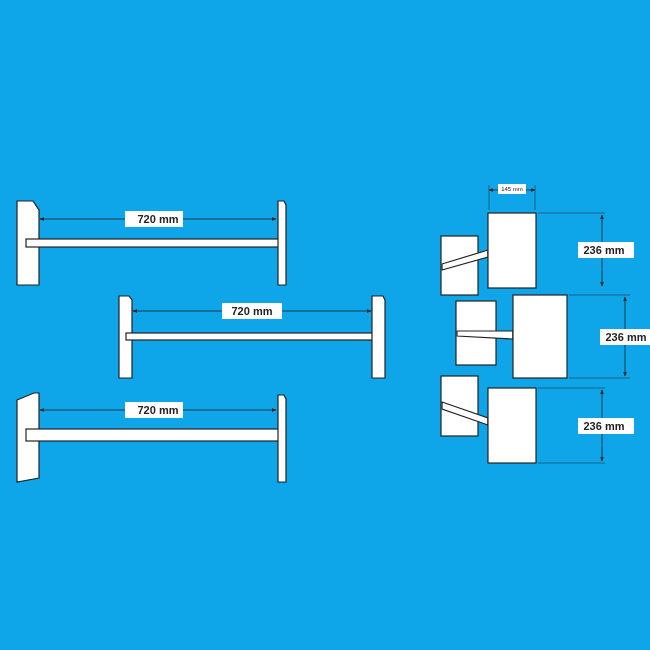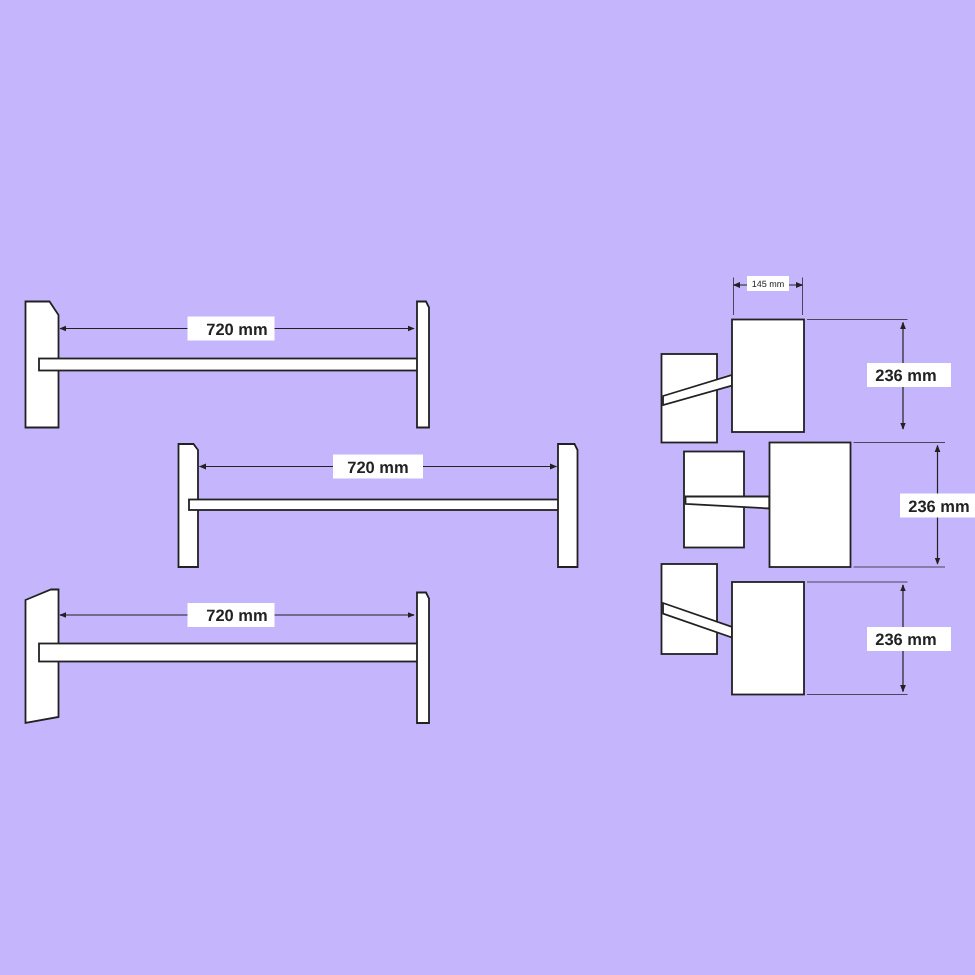--- a/index.html
+++ b/index.html
@@ -1,16 +1,16 @@
 <!DOCTYPE html>
 <html><head>
 <meta charset="utf-8">
 <style>
   html, body { margin: 0; padding: 0; background: #ffffff; }
-  .canvas { position: relative; width: 650px; height: 650px; background: #c4b5fd; overflow: hidden; }
+  .canvas { position: relative; width: 650px; height: 650px; background: #0ea5e9; overflow: hidden; }
   svg { position: absolute; left: 0; top: 0; }
   .lbl { font-family: "Liberation Sans", sans-serif; fill: #222; }
   .big { font-size: 11px; font-weight: bold; }
   .small { font-size: 6px; }
 </style>
 </head>
 <body>
 
 <div class="canvas">
 <svg width="650" height="650" viewBox="0 0 650 650">

